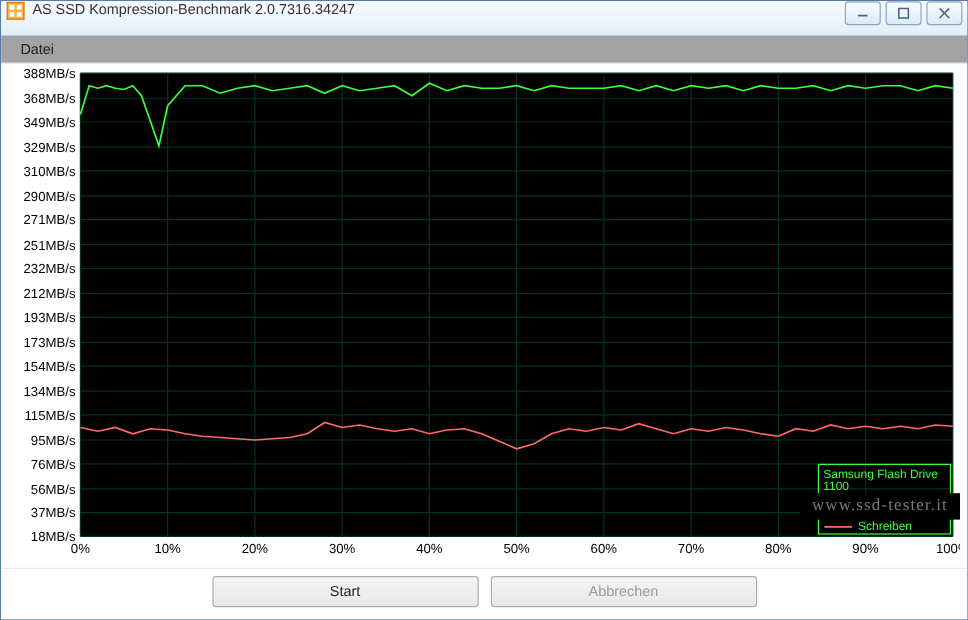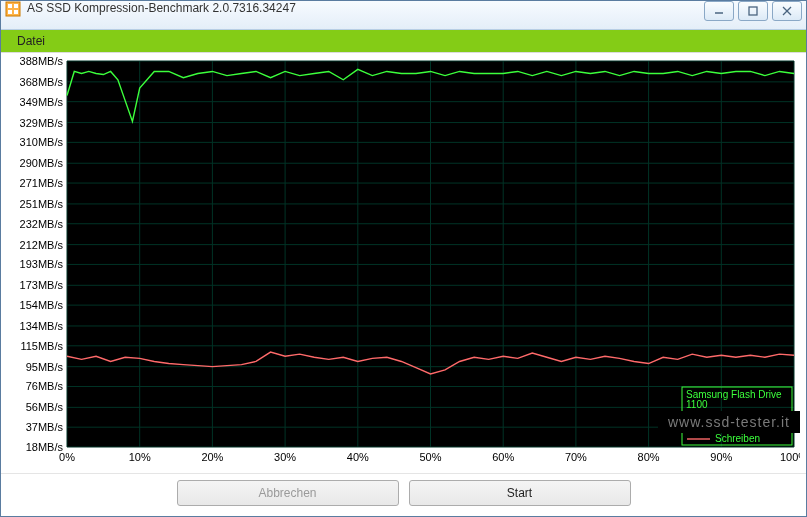--- a/index.html
+++ b/index.html
@@ -2,27 +2,27 @@
 <html><head>
 <meta charset="utf-8">
 <style>
   html,body{margin:0;padding:0;font-family:"Segoe UI",Tahoma,sans-serif;font-size:12px;background:#fff;width:807px;height:517px;overflow:hidden}
   .window{width:807px;height:517px;border:1px solid #5a7ca0;box-sizing:border-box;display:flex;flex-direction:column;background:#fff}
   .titlebar{height:28px;background:linear-gradient(#f7fbff,#e4eef8);display:flex;align-items:flex-start;padding:0 4px;border-bottom:1px solid #b8cee4}
   .titlebar .icon{width:16px;height:16px;margin-right:6px;display:flex;align-items:center;justify-content:center}
   .title{flex:1;color:#333;font-size:12px}
   .winbtns{display:flex;gap:4px}
   .winbtn{width:28px;height:18px;border:1px solid #8aa8c6;border-radius:3px;background:linear-gradient(#fafdff,#dceaf7);display:flex;align-items:center;justify-content:center;font-size:10px;color:#4a6580}
-  .menubar{height:22px;display:flex;align-items:center;padding:0 8px;border-bottom:1px solid #dcdcdc;background:#84cc16}
+  .menubar{height:22px;display:flex;align-items:center;padding:0 8px;border-bottom:1px solid #dcdcdc;background:#a3a3a3}
   .menuitem{padding:2px 8px;color:#222}
   .chart-wrap{flex:1;position:relative;background:#fff;padding:4px 6px 2px 6px}
   .buttons{display:flex;justify-content:center;gap:10px;padding:6px 0 10px 0;background:#fff;border-top:1px solid #e5e5e5}
   .btn{width:220px;height:24px;border:1px solid #acacac;border-radius:3px;background:linear-gradient(#f4f4f4,#e8e8e8);display:flex;align-items:center;justify-content:center;font-size:12px;color:#222}
   .btn.disabled{color:#9a9a9a}
-  .watermark{position:absolute;right:6px;bottom:40px;background:#000;color:#7a7a7a;font-family:Liberation Sans, sans-serif;font-size:14px;padding:3px 10px;letter-spacing:1px}
+  .watermark{position:absolute;right:6px;bottom:40px;background:#000;color:#7a7a7a;font-family:Liberation Serif, serif;font-size:14px;padding:3px 10px;letter-spacing:1px}
   svg{display:block}
   .tick-label{fill:#000;font-size:11px}
   .grid-line{stroke:#003326;stroke-width:1}
   .plot-bg{fill:#000}
   .read-line{stroke:#3cff3c;stroke-width:1.4;fill:none}
   .write-line{stroke:#ff6a6a;stroke-width:1.4;fill:none}
   .legend-box{fill:none;stroke:#3cff3c;stroke-width:1}
   .legend-text{fill:#3cff3c;font-size:10px;font-family:"Segoe UI",Tahoma,sans-serif}
 </style>
 </head>
@@ -137,16 +137,16 @@
         <text x="679" y="363" class="legend-text">478,03 GB</text>
         <line x1="680" y1="371" x2="703" y2="371" stroke="#3cff3c" stroke-width="1.4"></line>
         <text x="708" y="374" class="legend-text">Lesen</text>
         <line x1="680" y1="382" x2="703" y2="382" stroke="#ff6a6a" stroke-width="1.4"></line>
         <text x="708" y="385" class="legend-text">Schreiben</text>
       </svg>
     <div class="watermark">www.ssd-tester.it</div>
   </div>
 
   <div class="buttons">
+    <div class="btn">Start</div>
     <div class="btn disabled">Abbrechen</div>
-    <div class="btn">Start</div>
   </div>
 </div>
 
 </body></html>

